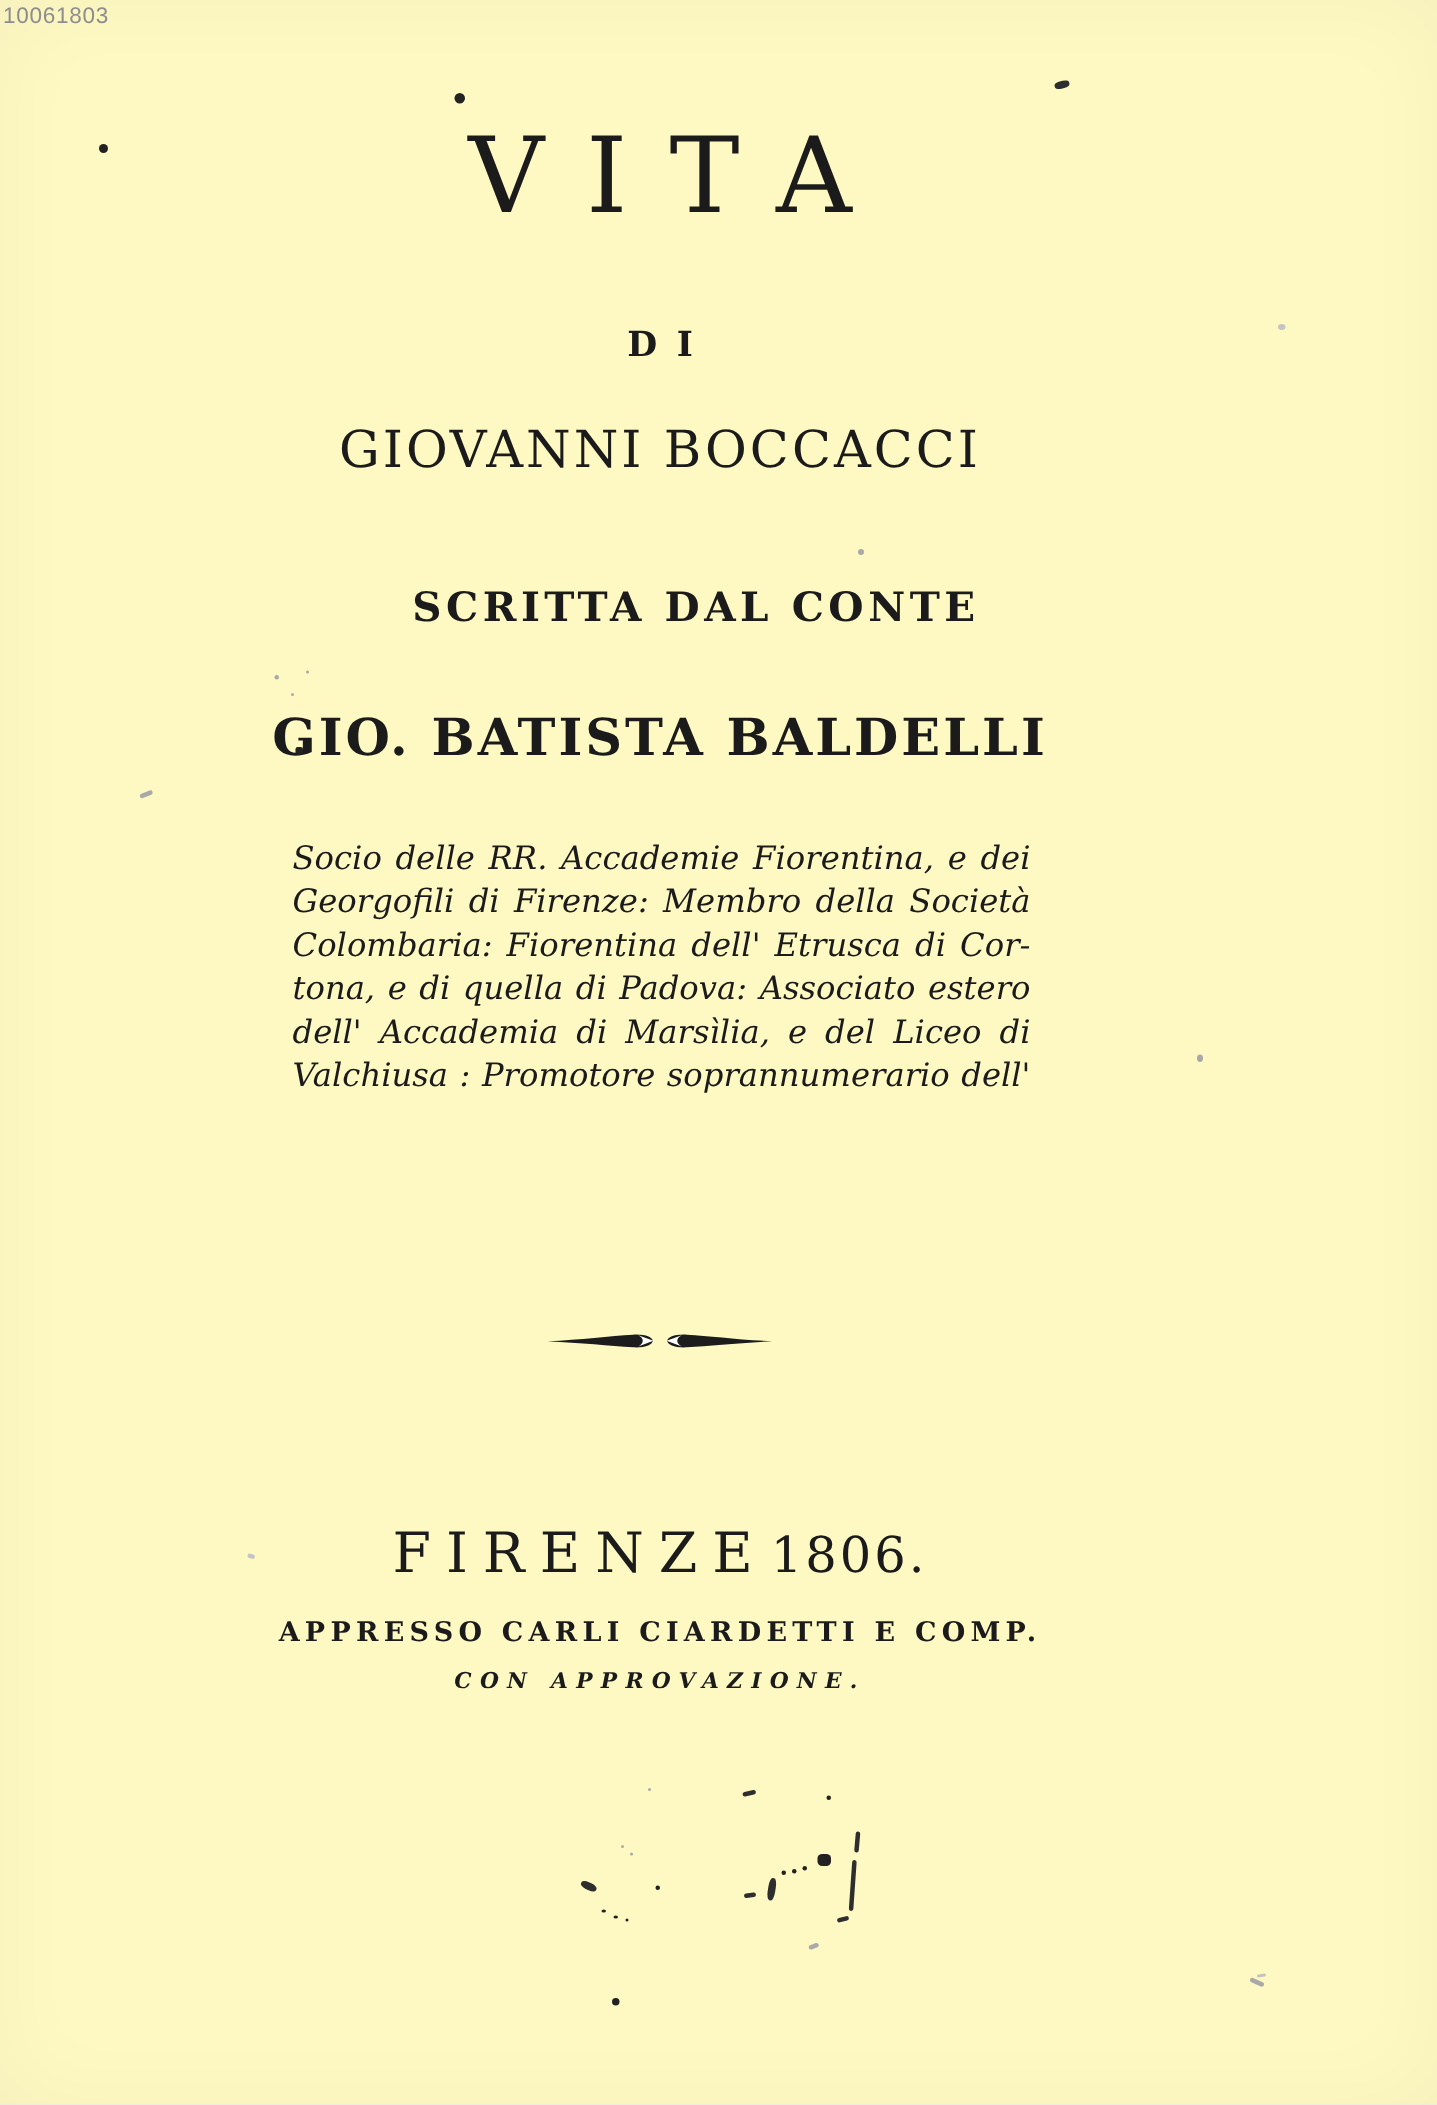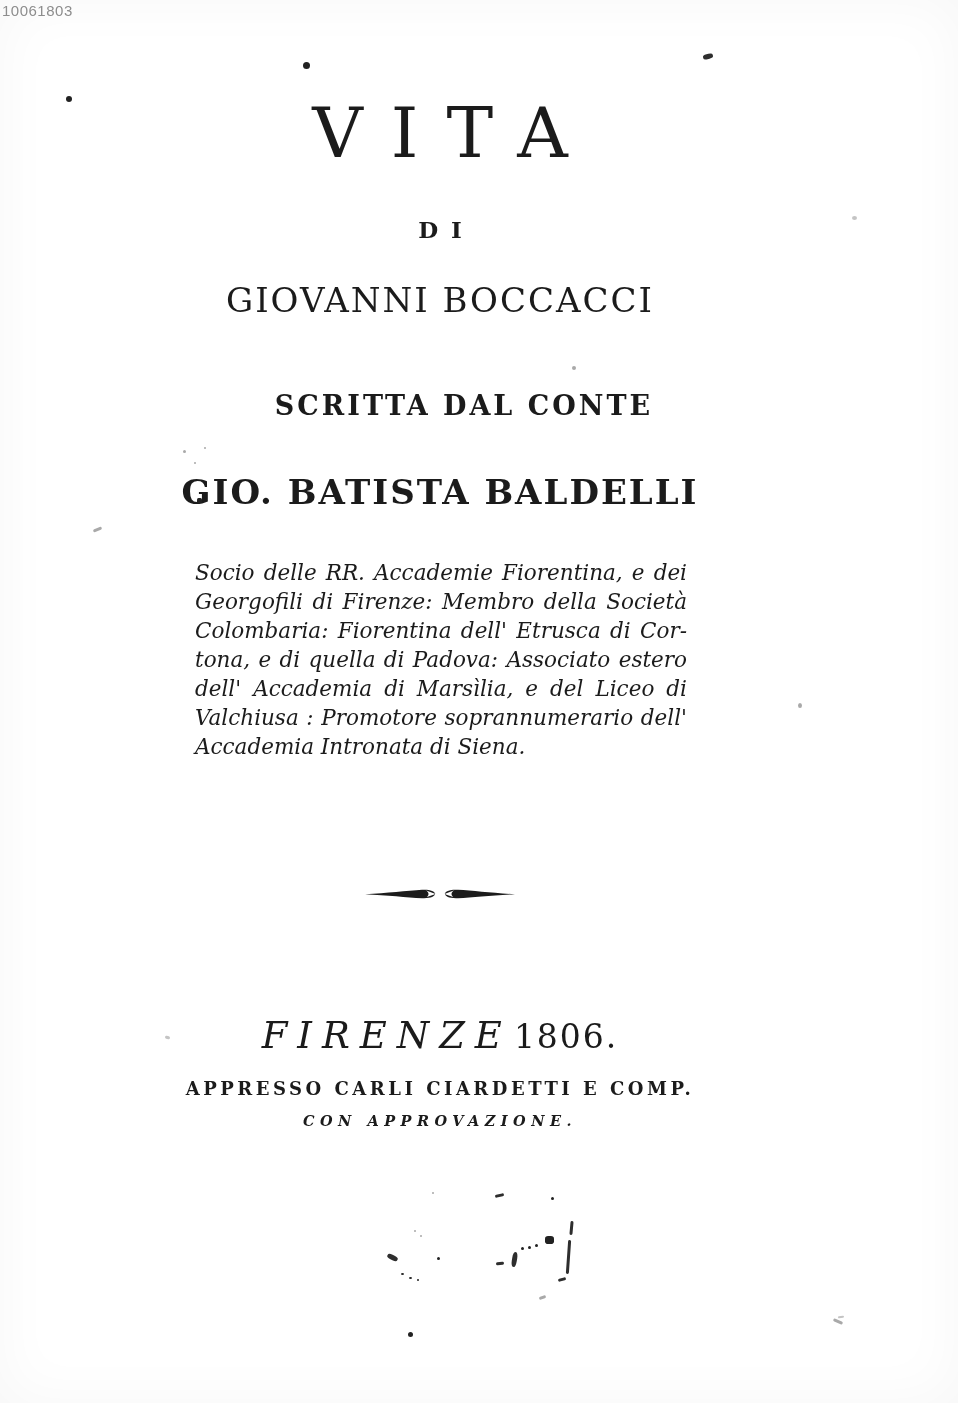--- a/index.html
+++ b/index.html
@@ -1,34 +1,34 @@
 <!DOCTYPE html>
 <html><head>
 <meta charset="utf-8">
 <style>
   html,body{margin:0;padding:0;background:#e9e9e9;}
   .page{
     position:relative;
     width:958px;height:1403px;
     margin:0 auto;
-    background:#ffffff;
+    background:#fef9c3;
     overflow:hidden;
     font-family:"DejaVu Serif","Liberation Serif",serif;
     color:#1b1b1b;
     box-shadow:inset 0 0 60px rgba(0,0,0,0.035);
   }
   .abs{position:absolute;}
   .centerband{left:0;width:880px;text-align:center;}
   .watermark{
     top:2px;left:2px;
     font-family:"Liberation Sans","DejaVu Sans",sans-serif;
     font-size:15px;color:#8d8d8d;letter-spacing:.5px;
   }
   .vita{
-    top:92px;
+    top:76px;
     font-size:70px;letter-spacing:28px;
     font-weight:500;
     text-indent:28px; 
   }
   .di{
     top:216px;
     font-size:23px;font-weight:bold;letter-spacing:13px;text-indent:13px;
   }
   .big-name{
     top:280px;
@@ -45,21 +45,21 @@
   .affiliation{
     top:558px;left:195px;width:492px;
     font-style:italic;
     font-size:21.5px;line-height:29px;
     text-align:justify;
   }
   .affiliation .line{text-align:justify;text-align-last:justify;}
   .affiliation .line.last{text-align-last:left;}
   .ornament{top:884px;}
   .firenze-line{top:1014px;font-weight:500;}
-  .firenze-city{font-size:37px;letter-spacing:10px;font-style:italic;}
+  .firenze-city{font-size:37px;letter-spacing:10px;}
   .firenze-year{font-size:33px;letter-spacing:2px;margin-left:2px;}
   .publisher{
     top:1078px;
     font-size:18px;font-weight:bold;letter-spacing:3.5px;
   }
   .approval{
     top:1112px;
     font-size:14.5px;font-weight:bold;font-style:italic;letter-spacing:5.5px;
   }
   
@@ -85,21 +85,20 @@
 
   <div class="abs centerband conte-name">GIO. BATISTA BALDELLI</div>
 
   <div class="abs affiliation">
     <div class="line">Socio delle RR. Accademie Fiorentina, e dei</div>
     <div class="line">Georgofili di Firenze: Membro della Società</div>
     <div class="line">Colombaria: Fiorentina dell' Etrusca di Cor-</div>
     <div class="line">tona, e di quella di Padova: Associato estero</div>
     <div class="line">dell' Accademia di Marsìlia, e del Liceo di</div>
     <div class="line">Valchiusa : Promotore soprannumerario dell'</div>
-    <div class="line last">Accademia Intronata di Siena.</div>
   </div>
 
   <div class="abs centerband ornament">
     <svg width="150" height="20" viewBox="0 0 150 20">
       <g fill="#1c1c1c">
 
         <path d="M0 10.2 C22 9.2 42 6.6 57 5.8 C65.5 5.4 69.6 7.4 70.2 9.8 C69.6 12.6 65.5 14.6 57 14.2 C42 13.4 22 11.2 0 10.2 Z"></path>
 
         <path d="M150 10.2 C128 9.2 108 6.6 93 5.8 C84.5 5.4 80.4 7.4 79.8 9.8 C80.4 12.6 84.5 14.6 93 14.2 C108 13.4 128 11.2 150 10.2 Z"></path>
       </g>

